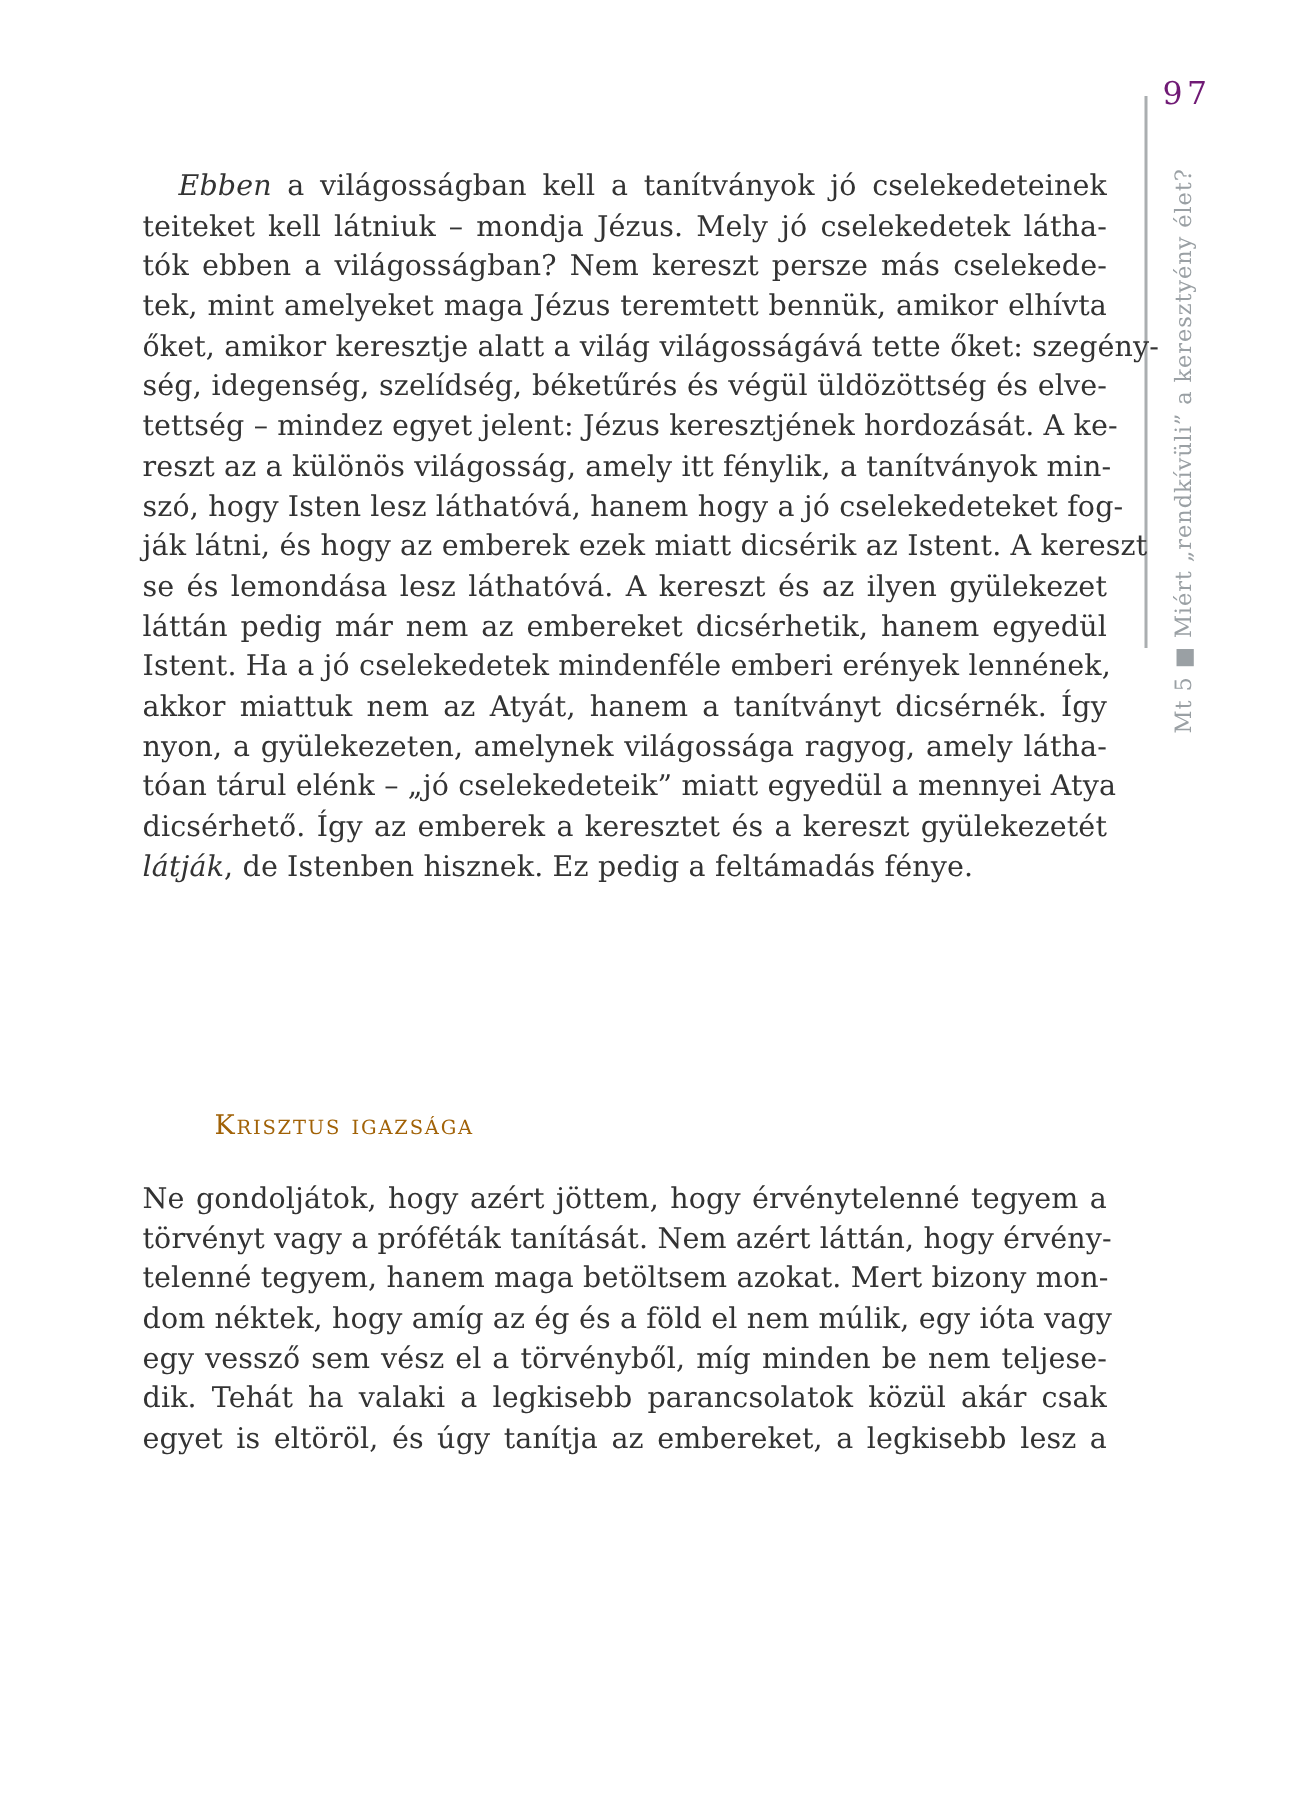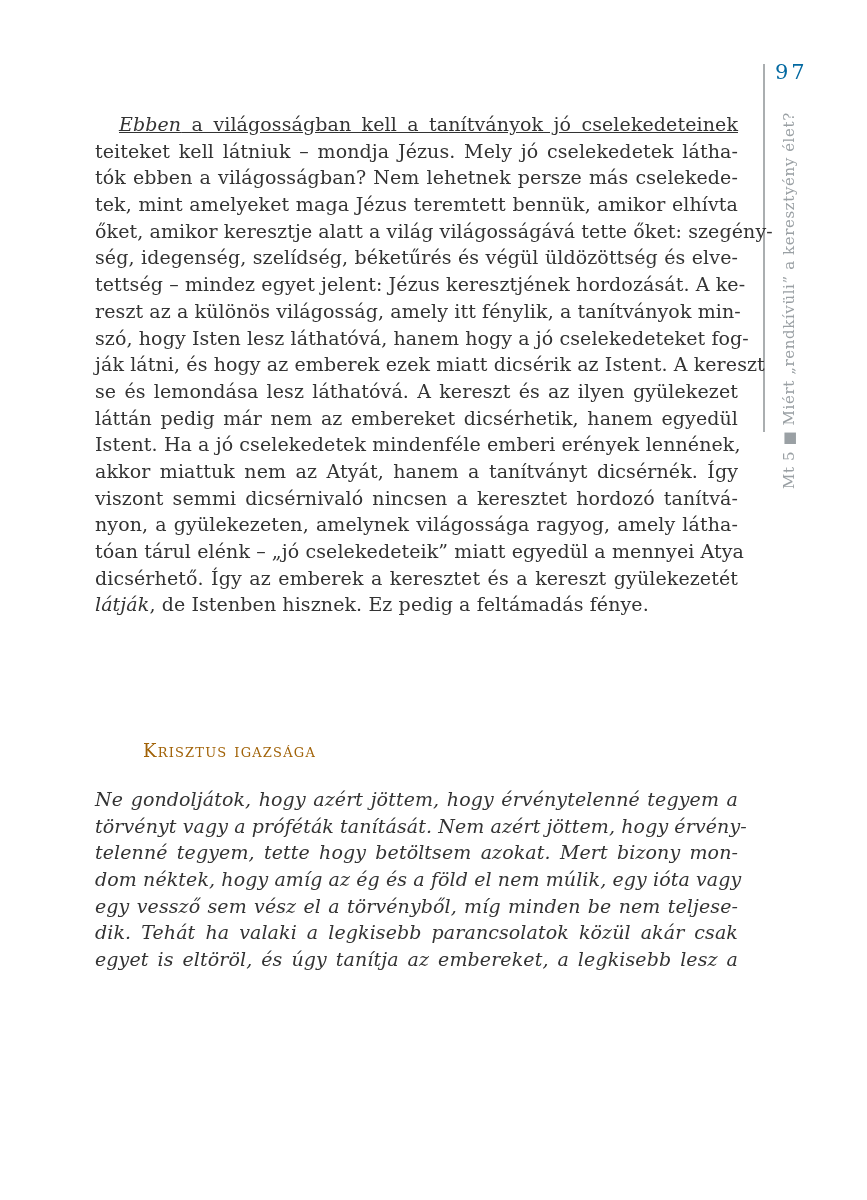--- a/index.html
+++ b/index.html
@@ -17,32 +17,32 @@
     color: #333333;
     overflow: hidden;
   }
   
   .textblock {
     position: absolute;
     left: 95px;
     width: 643px;
   }
   .para1 { top: 111px; }
-  .para2 { top: 786px; font-style: italic; }
+  .para2 { top: 786px; }
   .line {
     font-size: 19px;
     line-height: 26.7px;
     height: 26.7px;
     white-space: nowrap;
     text-align: justify;
     text-align-last: justify;
     letter-spacing: 0.1px;
     color: #333333;
   }
-  .para1 .line:first-child { text-indent: 24px; text-decoration: underline; }
+  .para1 .line:first-child { text-indent: 24px; }
   .para1 .line:last-child {
     text-align-last: left;
     white-space: normal;
   }
   .line em { font-style: italic; }
 
   
   .section-heading {
     position: absolute;
     left: 143px;
@@ -51,24 +51,24 @@
     line-height: 26px;
     font-variant-caps: small-caps;
     letter-spacing: 1.2px;
     color: #a16207;
   }
 
   
   .page-number {
     position: absolute;
     left: 775px;
-    top: 60px;
+    top: 50px;
     font-size: 21px;
     letter-spacing: 3px;
-    color: #0369a1;
+    color: #701a75;
   }
 
   
   .margin-rule {
     position: absolute;
     left: 763px;
     top: 64px;
     width: 2px;
     height: 368px;
     background: #aaaeb0;
@@ -97,44 +97,43 @@
 
   <div class="page-number">97</div>
 
   <div class="margin-rule"></div>
 
   <div class="margin-title">Mt 5 ■ Miért „rendkívüli” a keresztyény élet?</div>
 
   <div class="textblock para1">
       <div class="line"><em>Ebben</em> a világosságban kell a tanítványok jó cselekedeteinek</div>
       <div class="line">teiteket kell látniuk – mondja Jézus. Mely jó cselekedetek látha-</div>
-      <div class="line">tók ebben a világosságban? Nem lehetnek persze más cselekede-</div>
+      <div class="line">tók ebben a világosságban? Nem kereszt persze más cselekede-</div>
       <div class="line">tek, mint amelyeket maga Jézus teremtett bennük, amikor elhívta</div>
       <div class="line">őket, amikor keresztje alatt a világ világosságává tette őket: szegény-</div>
       <div class="line">ség, idegenség, szelídség, béketűrés és végül üldözöttség és elve-</div>
       <div class="line">tettség – mindez egyet jelent: Jézus keresztjének hordozását. A ke-</div>
       <div class="line">reszt az a különös világosság, amely itt fénylik, a tanítványok min-</div>
       <div class="line">szó, hogy Isten lesz láthatóvá, hanem hogy a jó cselekedeteket fog-</div>
       <div class="line">ják látni, és hogy az emberek ezek miatt dicsérik az Istent. A kereszt</div>
       <div class="line">se és lemondása lesz láthatóvá. A kereszt és az ilyen gyülekezet</div>
       <div class="line">láttán pedig már nem az embereket dicsérhetik, hanem egyedül</div>
       <div class="line">Istent. Ha a jó cselekedetek mindenféle emberi erények lennének,</div>
       <div class="line">akkor miattuk nem az Atyát, hanem a tanítványt dicsérnék. Így</div>
-      <div class="line">viszont semmi dicsérnivaló nincsen a keresztet hordozó tanítvá-</div>
       <div class="line">nyon, a gyülekezeten, amelynek világossága ragyog, amely látha-</div>
       <div class="line">tóan tárul elénk – „jó cselekedeteik” miatt egyedül a mennyei Atya</div>
       <div class="line">dicsérhető. Így az emberek a keresztet és a kereszt gyülekezetét</div>
       <div class="line"><em>látják</em>, de Istenben hisznek. Ez pedig a feltámadás fénye.</div>
     </div>
 
   <div class="section-heading">Krisztus igazsága</div>
 
   <div class="textblock para2">
       <div class="line">Ne gondoljátok, hogy azért jöttem, hogy érvénytelenné tegyem a</div>
-      <div class="line">törvényt vagy a próféták tanítását. Nem azért jöttem, hogy érvény-</div>
-      <div class="line">telenné tegyem, tette hogy betöltsem azokat. Mert bizony mon-</div>
+      <div class="line">törvényt vagy a próféták tanítását. Nem azért láttán, hogy érvény-</div>
+      <div class="line">telenné tegyem, hanem maga betöltsem azokat. Mert bizony mon-</div>
       <div class="line">dom néktek, hogy amíg az ég és a föld el nem múlik, egy ióta vagy</div>
       <div class="line">egy vessző sem vész el a törvényből, míg minden be nem teljese-</div>
       <div class="line">dik. Tehát ha valaki a legkisebb parancsolatok közül akár csak</div>
       <div class="line">egyet is eltöröl, és úgy tanítja az embereket, a legkisebb lesz a</div>
     </div>
 
 </div>
 
 </body></html>

